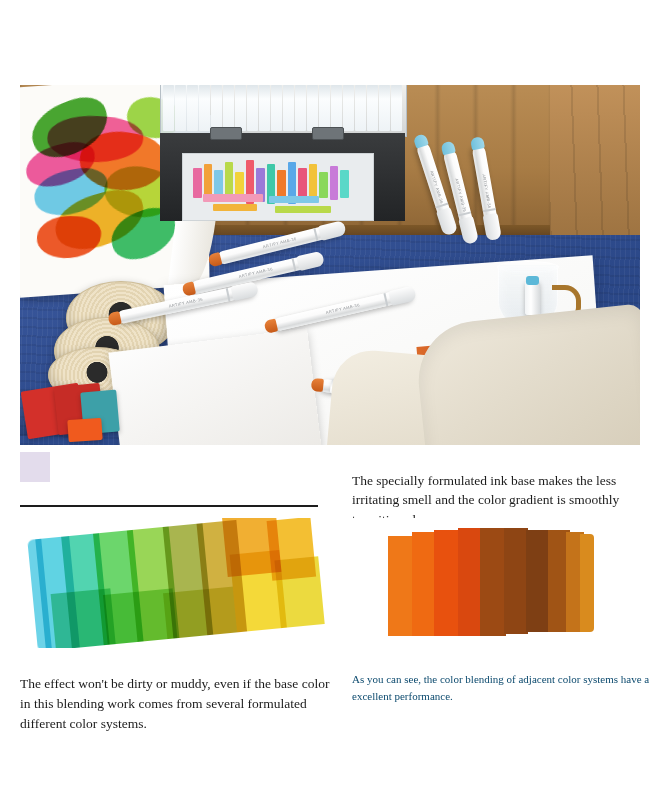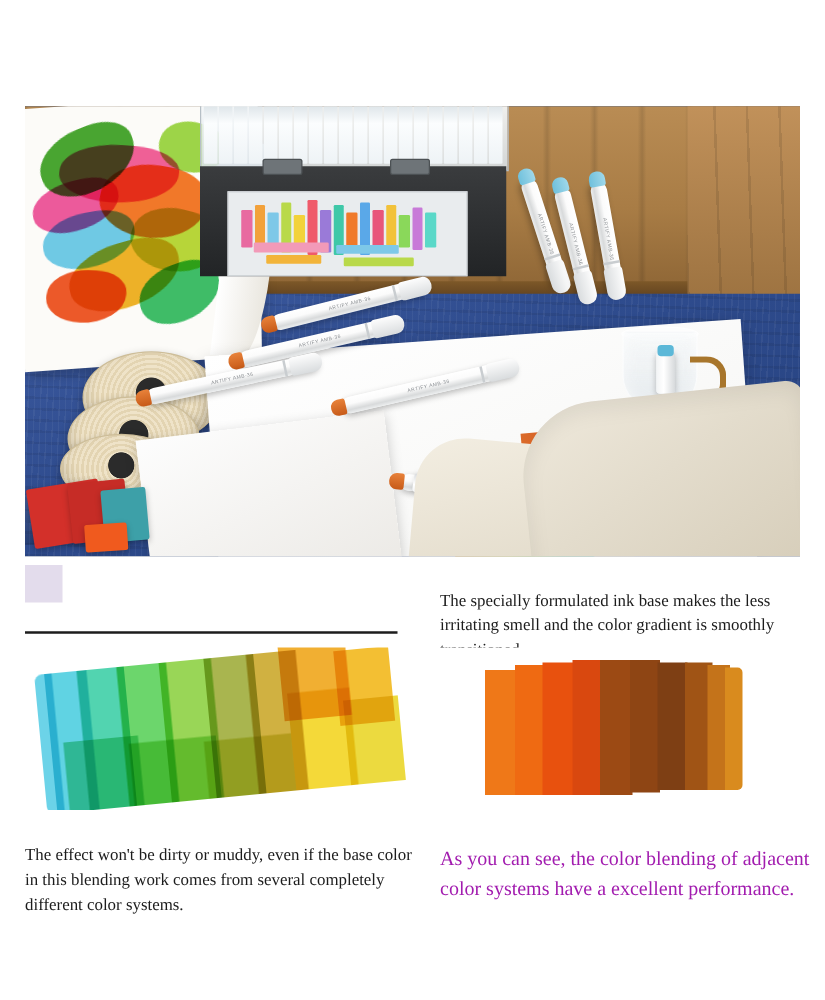--- a/index.html
+++ b/index.html
@@ -232,21 +232,21 @@
     position:absolute;left:352px;top:518px;width:290px;height:130px;overflow:hidden;background:#fff;
   }
   .swr-img{position:absolute;left:36px;top:10px;width:205px;height:108px;}
   .swr-img .band{position:absolute;top:0;height:100%;}
   .cap-left{
     position:absolute;left:20px;top:660px;width:312px;
     font-size:13.5px;line-height:1.5;color:#1c1c1c;
   }
   .cap-right{
     position:absolute;left:352px;top:660px;width:300px;
-    font-size:16px;line-height:1.5;color:#a21caf;
+    font-size:11px;line-height:1.5;color:#0c4a6e;
   }
 </style>
 </head>
 <body>
 
 <div class="page">
 
   <div class="photo">
 
     <div class="wood"></div>
@@ -448,16 +448,16 @@
       <i class="band" style="left:70px;width:24px;top:0;height:108px;background:#d9480f;"></i>
       <i class="band" style="left:92px;width:26px;top:0;height:108px;background:#9c4a14;"></i>
       <i class="band" style="left:116px;width:24px;top:0;height:106px;background:#8e4514;"></i>
       <i class="band" style="left:138px;width:24px;top:2px;height:102px;background:#7e3f14;"></i>
       <i class="band" style="left:160px;width:22px;top:2px;height:102px;background:#a05415;"></i>
       <i class="band" style="left:178px;width:18px;top:4px;height:100px;background:#c4731a;"></i>
       <i class="band" style="left:192px;width:14px;top:6px;height:98px;background:#d98b1e;border-radius:0 4px 4px 0;"></i>
     </div>
   </div>
 
-  <p class="cap-left">The effect won't be dirty or muddy, even if the base color in this blending work comes from several completely different color systems.</p>
+  <p class="cap-left">The effect won't be dirty or muddy, even if the base color in this blending work comes from several formulated different color systems.</p>
   <p class="cap-right">As you can see, the color blending of adjacent color systems have a excellent performance.</p>
 
 </div>
 
 </body></html>

